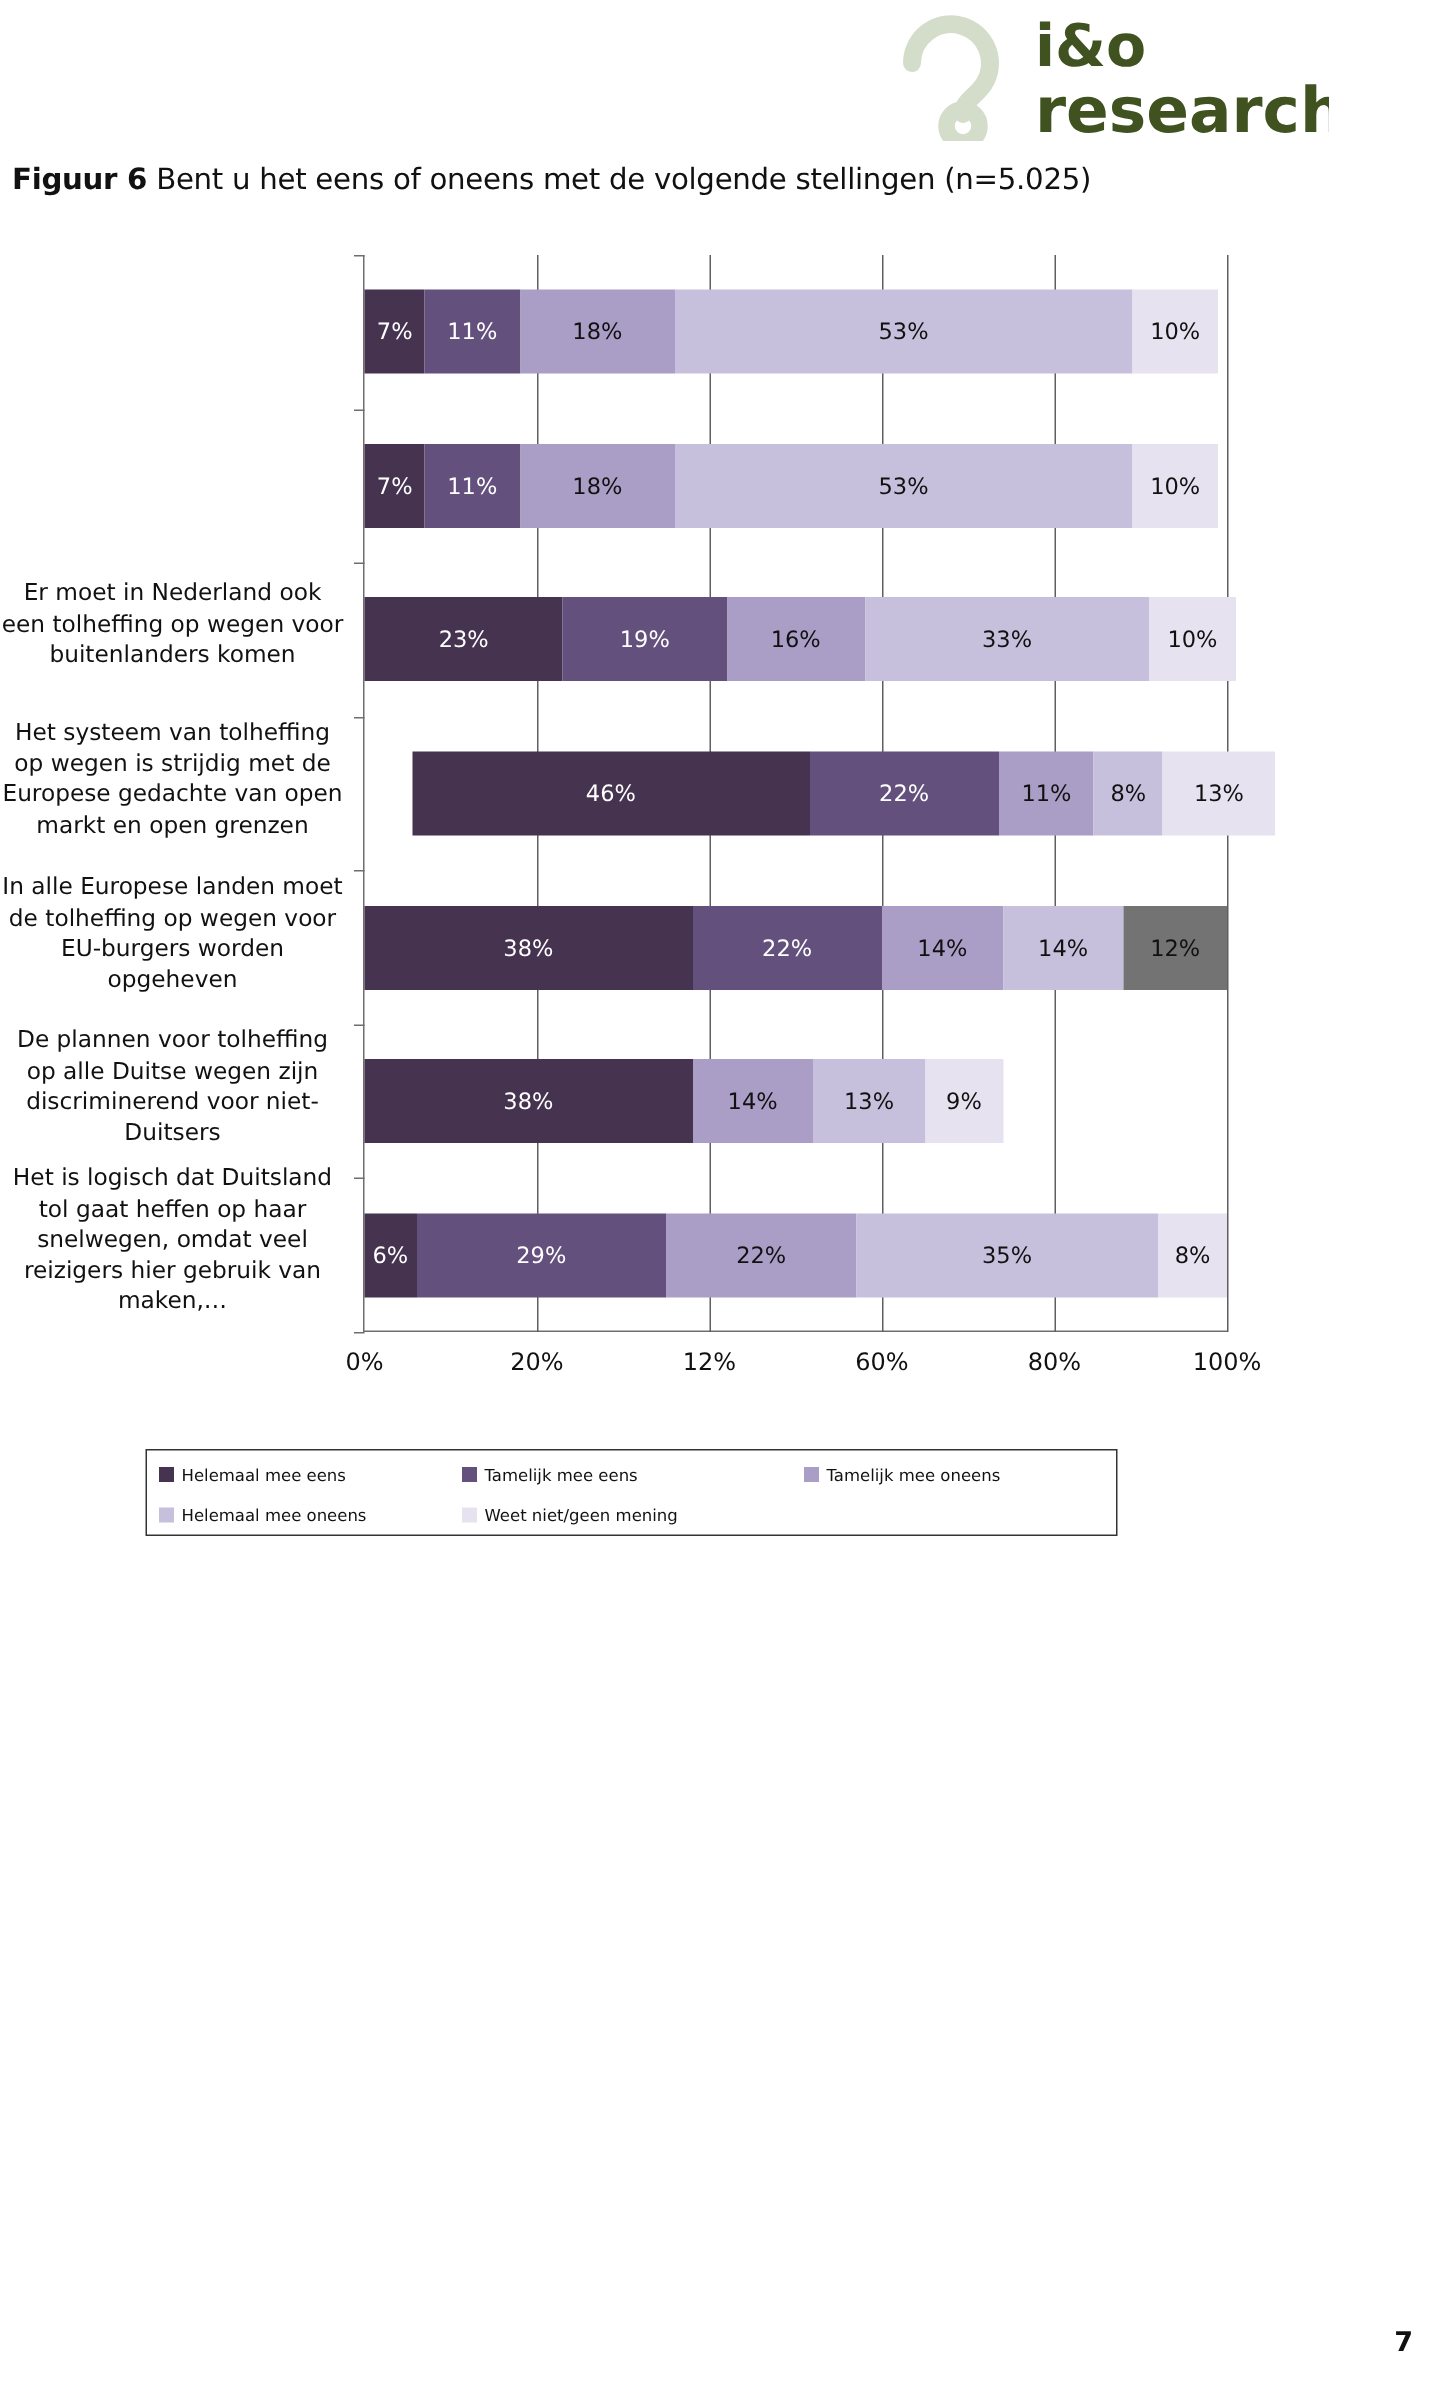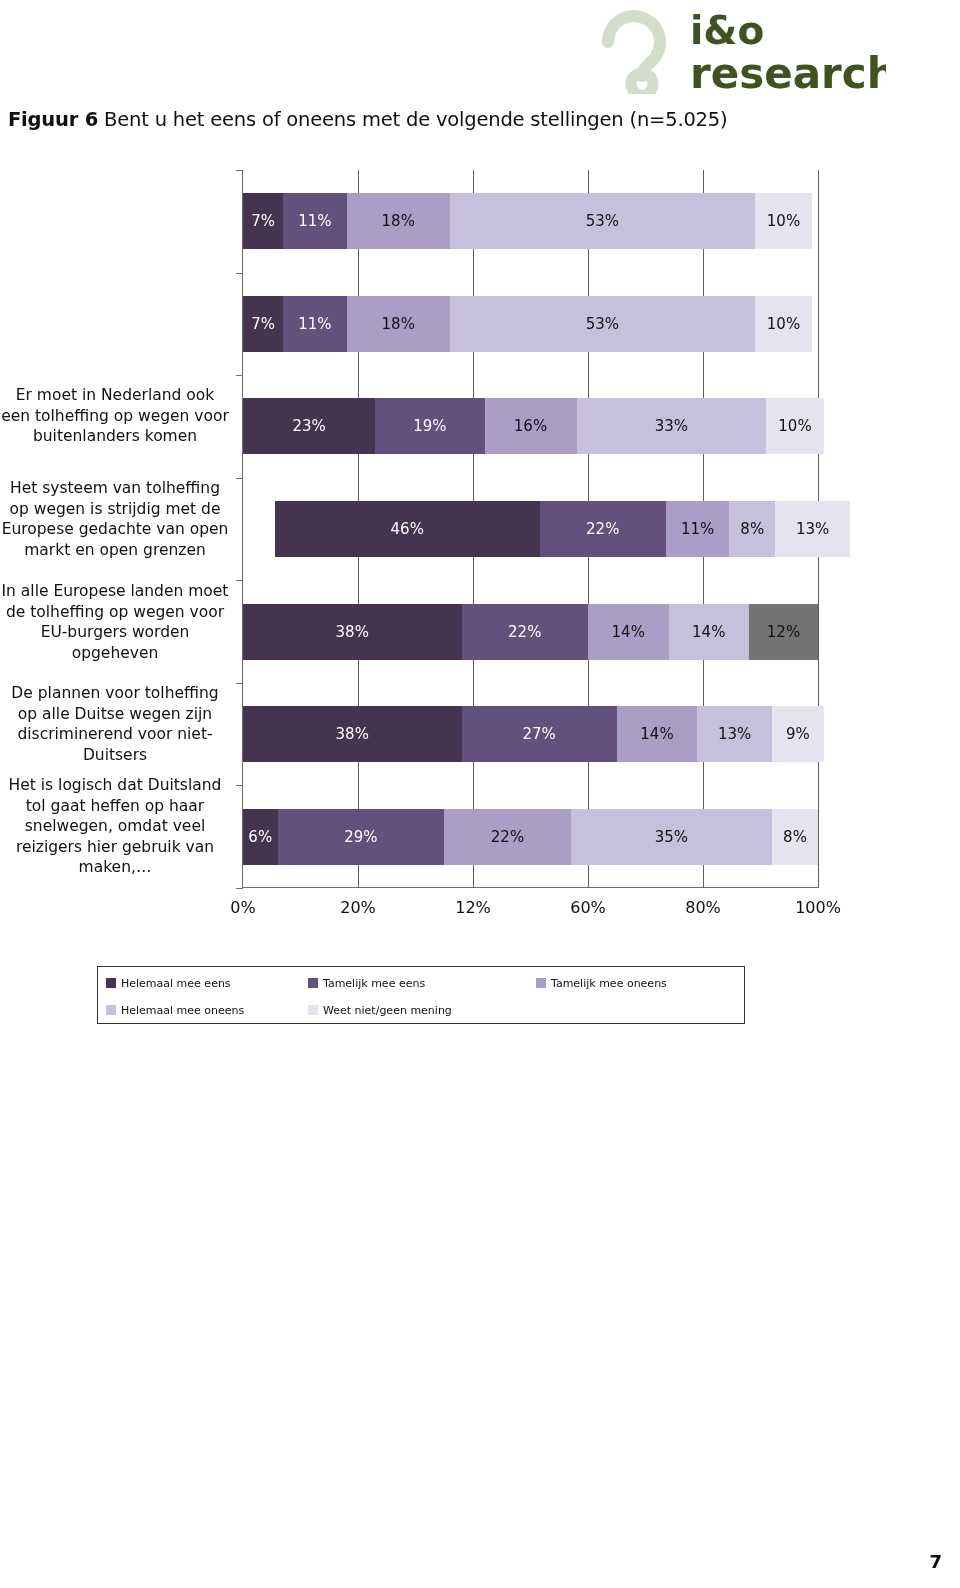--- a/index.html
+++ b/index.html
@@ -237,21 +237,20 @@
           </div>
           <div class="row" style="top: 434px;">
             <div class="seg dark" style="width: 218.5px; background: rgb(69, 51, 80);">38%</div>
             <div class="seg dark" style="width: 126.5px; background: rgb(99, 80, 125);">22%</div>
             <div class="seg" style="width: 80.5px; background: rgb(171, 158, 198);">14%</div>
             <div class="seg" style="width: 80.5px; background: rgb(199, 192, 220);">14%</div>
             <div class="seg" style="width: 69px; background: #737373;">12%</div>
           </div>
           <div class="row" style="top: 536px;">
             <div class="seg dark" style="width: 218.5px; background: rgb(69, 51, 80);">38%</div>
-            <div class="seg dark" style="width: 155.25px; background: rgb(99, 80, 125);">27%</div>
             <div class="seg" style="width: 80.5px; background: rgb(171, 158, 198);">14%</div>
             <div class="seg" style="width: 74.75px; background: rgb(199, 192, 220);">13%</div>
             <div class="seg" style="width: 51.75px; background: rgb(231, 226, 240);">9%</div>
           </div>
           <div class="row" style="top: 639px;">
             <div class="seg dark" style="width: 34.5px; background: rgb(69, 51, 80);">6%</div>
             <div class="seg dark" style="width: 166.75px; background: rgb(99, 80, 125);">29%</div>
             <div class="seg" style="width: 126.5px; background: rgb(171, 158, 198);">22%</div>
             <div class="seg" style="width: 201.25px; background: rgb(199, 192, 220);">35%</div>
             <div class="seg" style="width: 46px; background: rgb(231, 226, 240);">8%</div>

